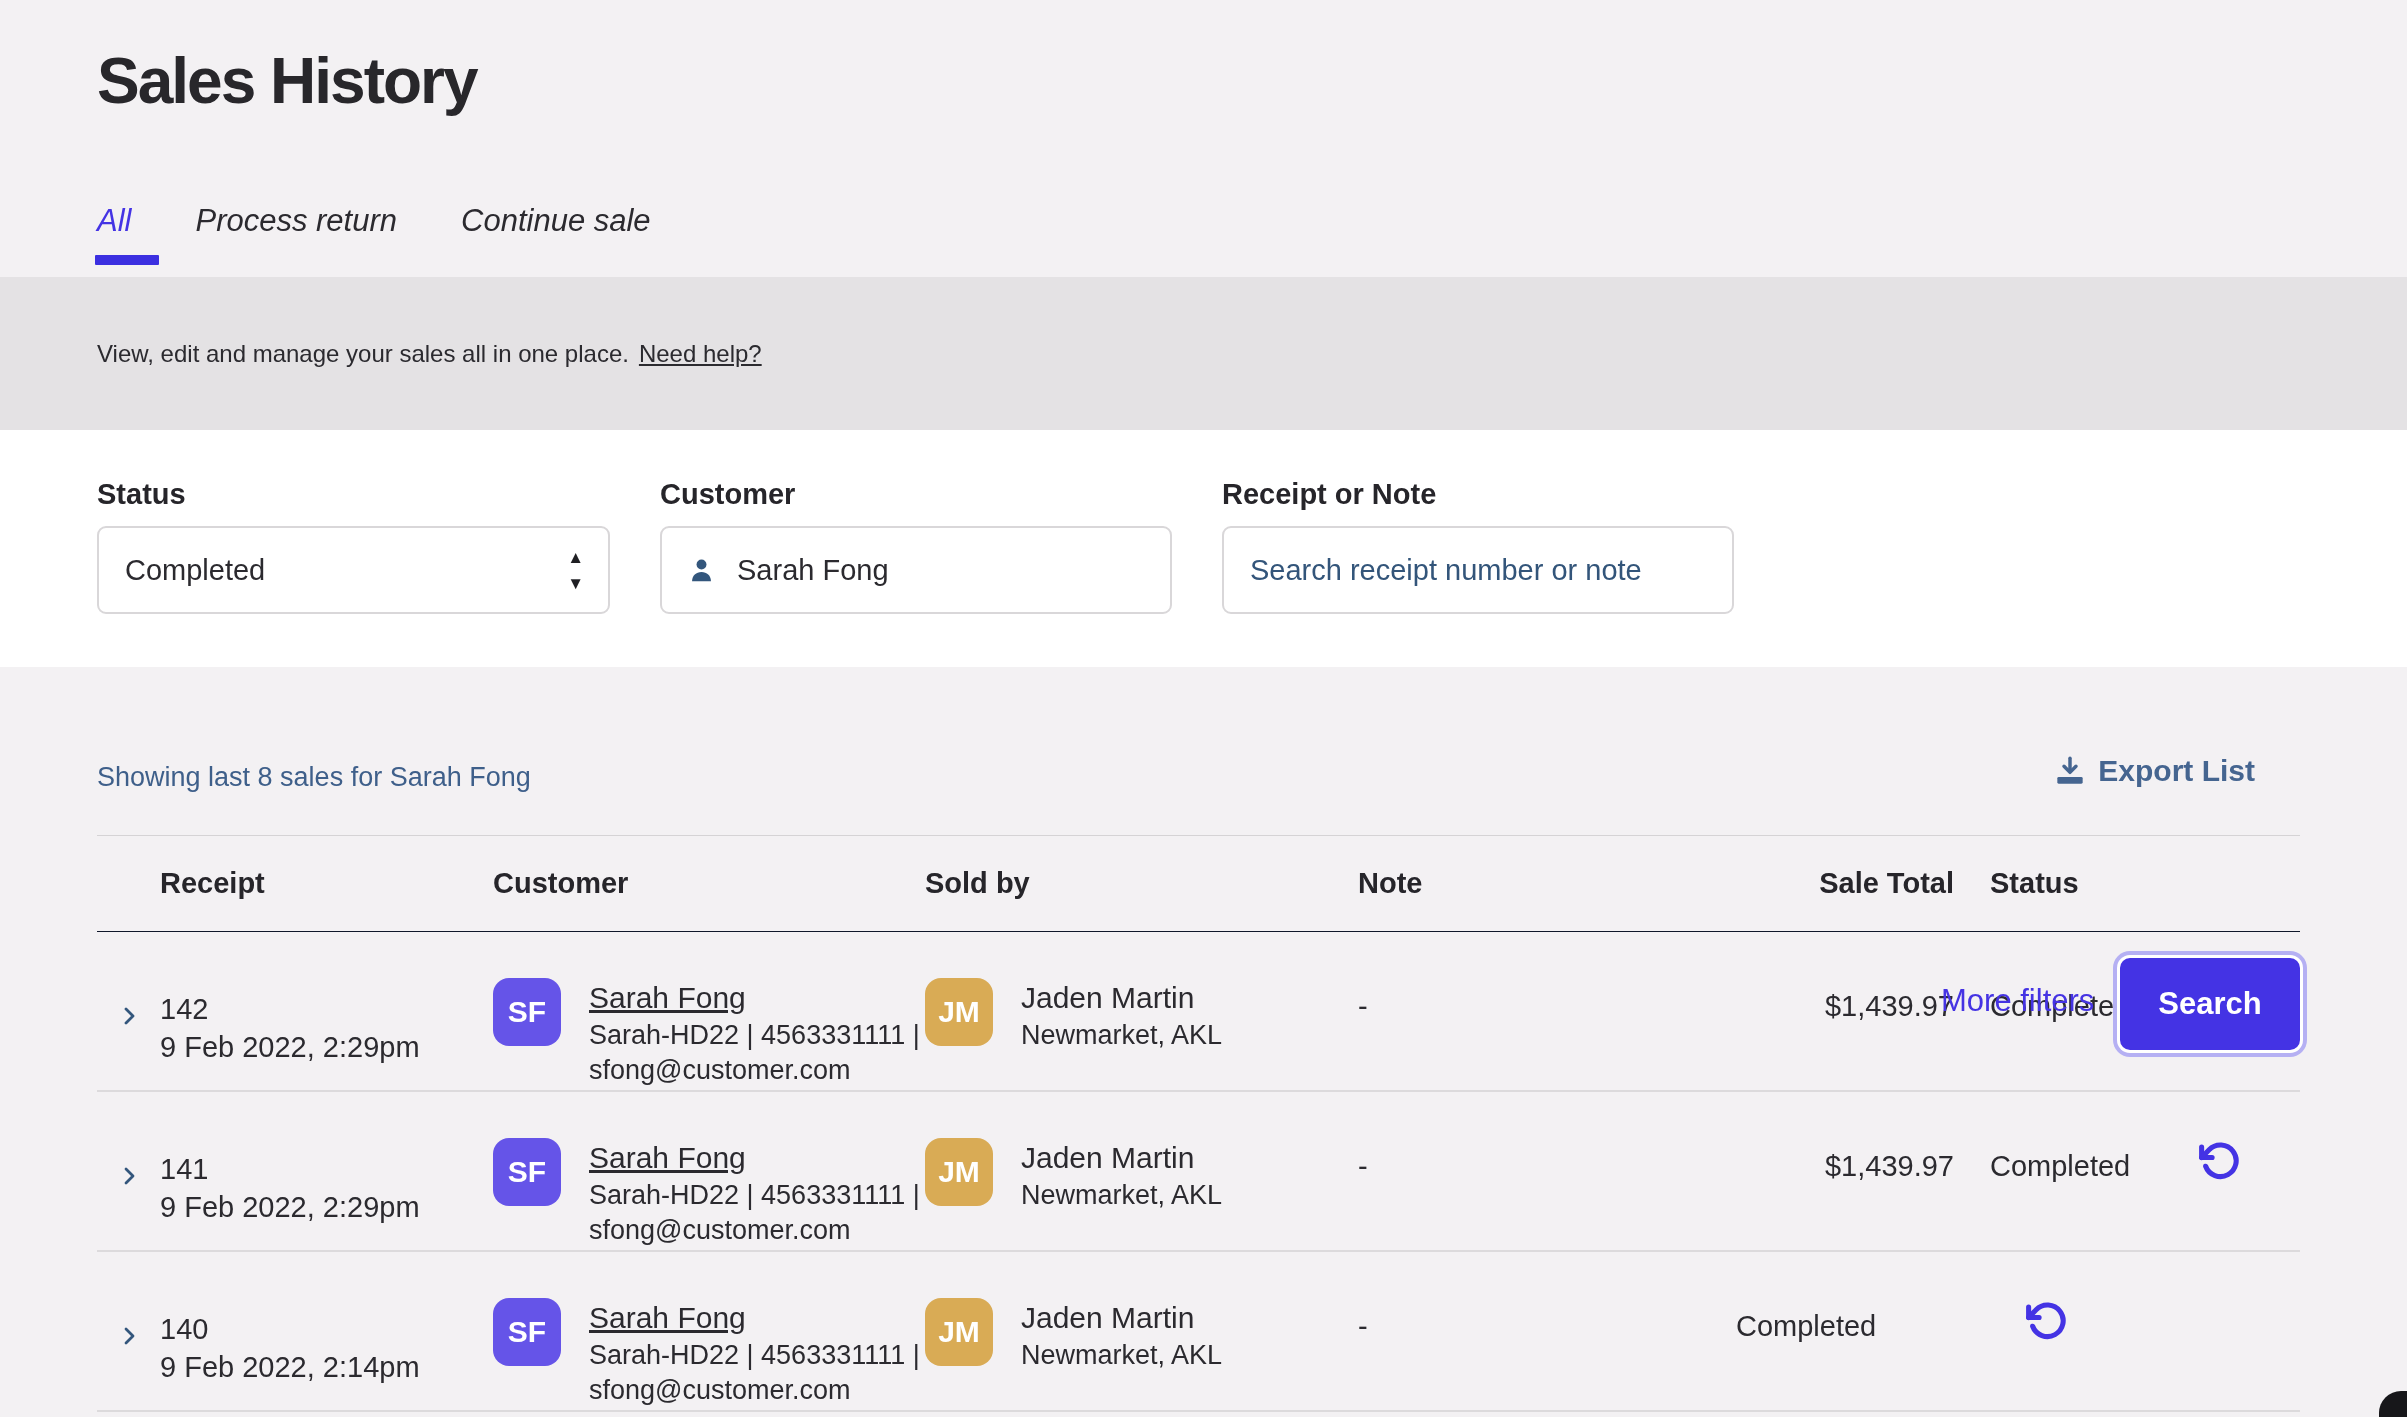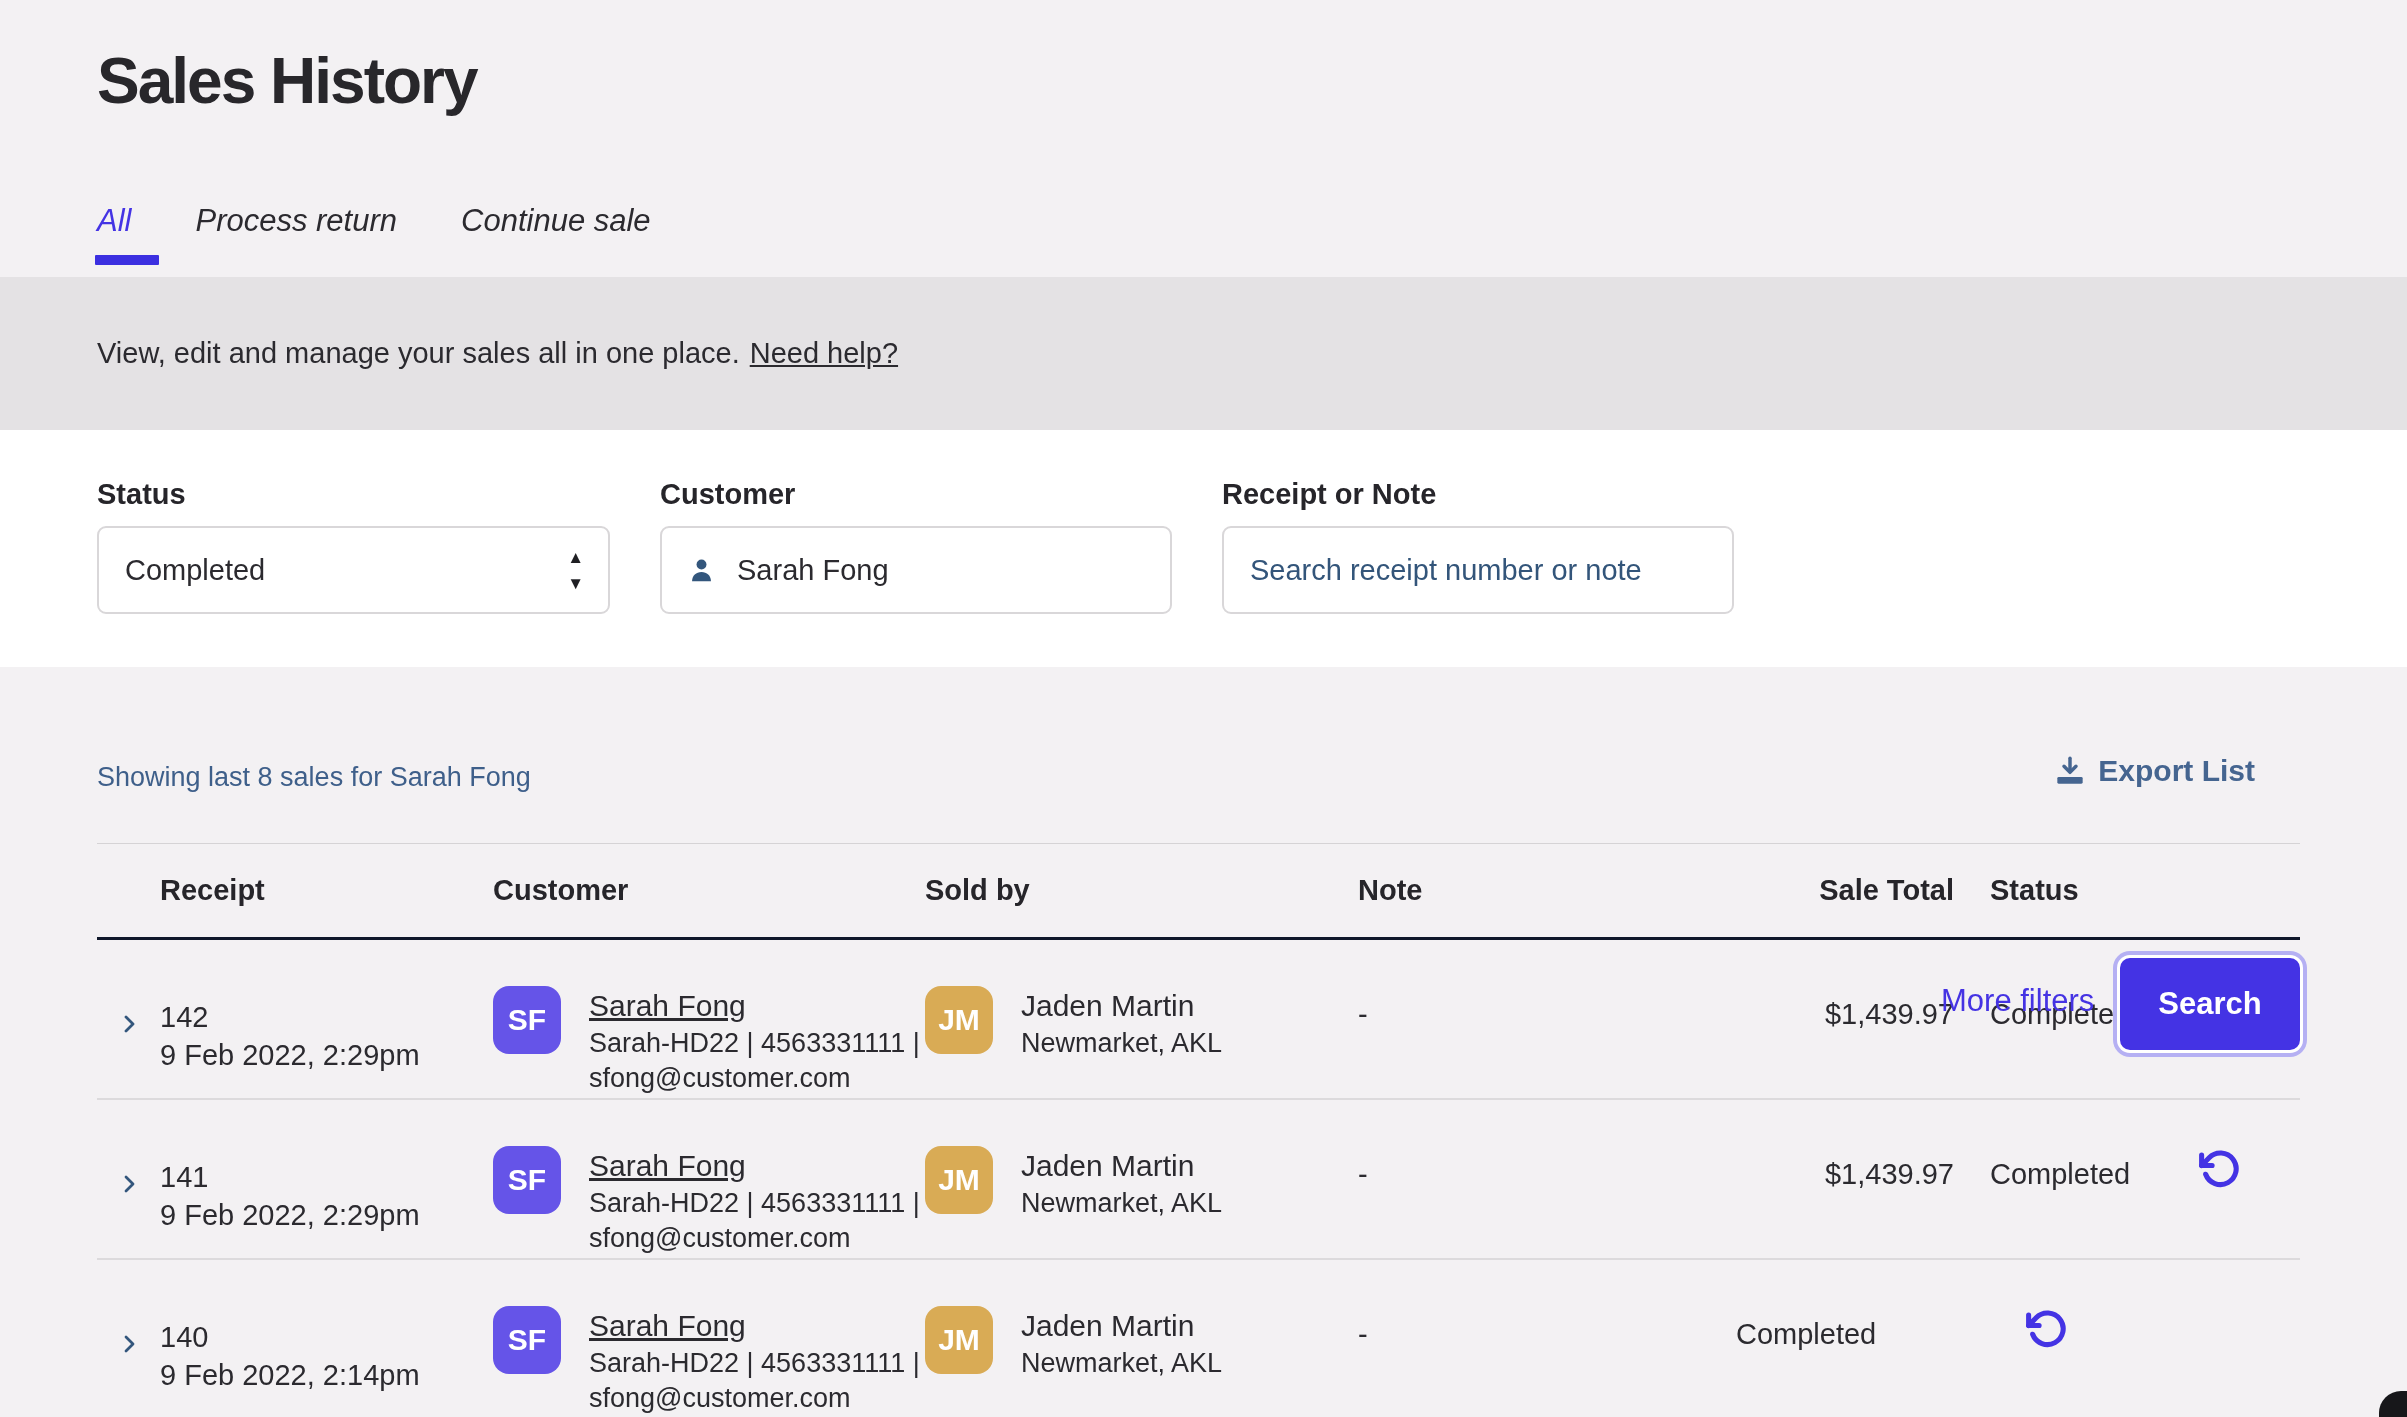--- a/index.html
+++ b/index.html
@@ -22,21 +22,21 @@
     padding-bottom:26px; margin-right:64px; cursor:pointer; white-space:nowrap;font-style:italic;
   }
   .tab.active { color:#4433e4; }
   .tab.active::after {
     content:""; position:absolute; left:-2px; bottom:0;
     width:64px; height:10px; background:#3b2fe0; border-radius:1px;
   }
   
   .banner {
     height:153px; background:#e4e2e4; display:flex; align-items:center;
-    padding-left:97px; font-size:29px; color:#2b2a2f;
+    padding-left:97px; font-size:24px; color:#2b2a2f;
   }
   .need-help { color:#2b2a2f; text-decoration:underline; margin-left:10px; cursor:pointer; }
   
   .filters { height:237px; background:#ffffff; position:relative; }
   .fgroup { position:absolute; top:46px; }
   .fgroup .flabel { display:block; font-size:29px; font-weight:700; color:#26252a; line-height:36px; }
   .fbox {
     margin-top:14px; height:88px; background:#fff;
     border:2px solid #d9d7d9; border-radius:9px;
     display:flex; align-items:center; padding:0 26px; font-size:29px; color:#2b2a2f;
@@ -69,22 +69,22 @@
   }
   .summary { font-size:27px; color:#3e5f8a; }
   .export { display:flex; align-items:center; gap:12px; color:#456590; font-size:30px; font-weight:700; cursor:pointer; margin-top:-8px; }
   
   .table { margin:0 107px 0 97px; width:2203px; }
   .trow {
     display:grid;
     grid-template-columns:63px 333px 432px 433px 342px 254px 1fr 160px;
   }
   .thead {
-    border-top:1px solid #d5d3d5; border-bottom:3px solid #0f172a;
-    height:97px; align-items:center;margin-top:8px;
+    border-top:1px solid #d5d3d5; border-bottom:1px solid #0f172a;
+    height:97px; align-items:center;
   }
   .thead .th { font-size:29px; font-weight:700; color:#26252a; }
   .th.total { text-align:right; }
   .th.stat  { padding-left:36px; }
   .rrow { height:160px; border-bottom:2px solid #dcdadc; }
   .cell-chevron { padding-top:72px; display:flex; justify-content:center; align-items:flex-start;
     background:none; border:none; cursor:pointer; }
   .cell-receipt { padding-top:58px; font-size:29px; line-height:38px; }
   .cell-customer, .cell-soldby { padding-top:46px; display:flex; gap:28px; align-items:flex-start; }
   .av {

